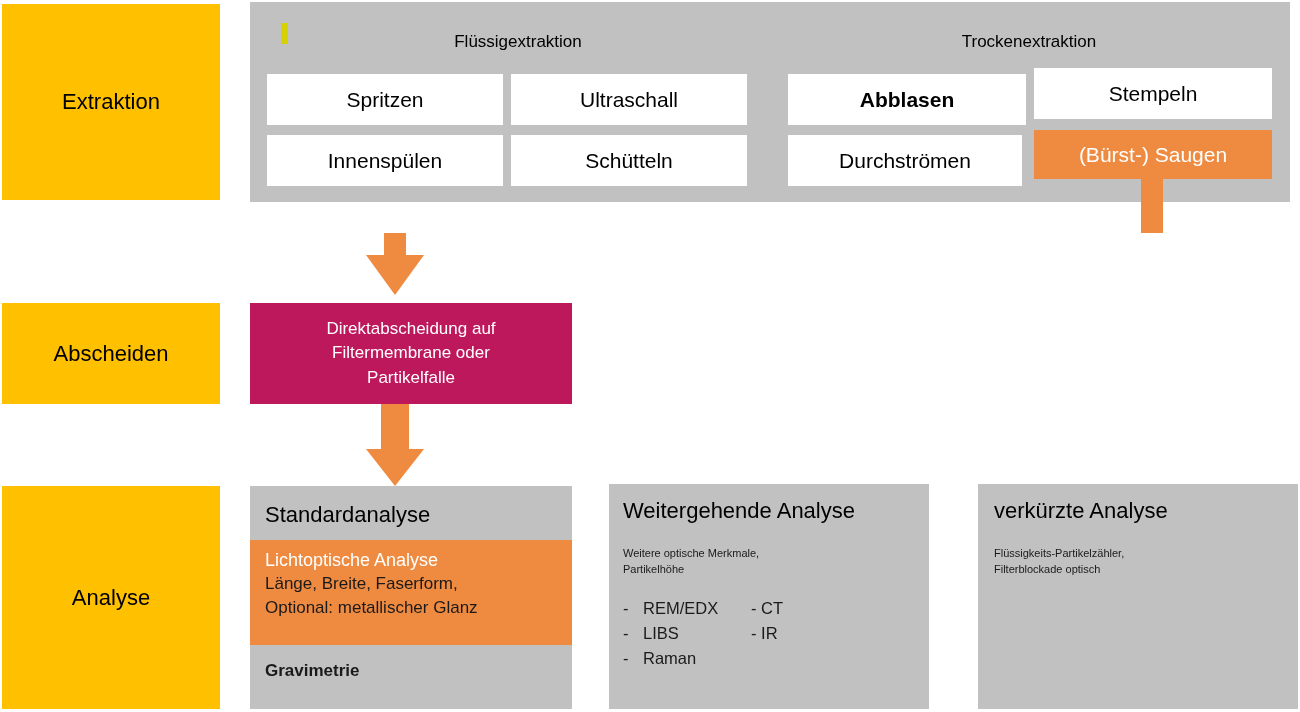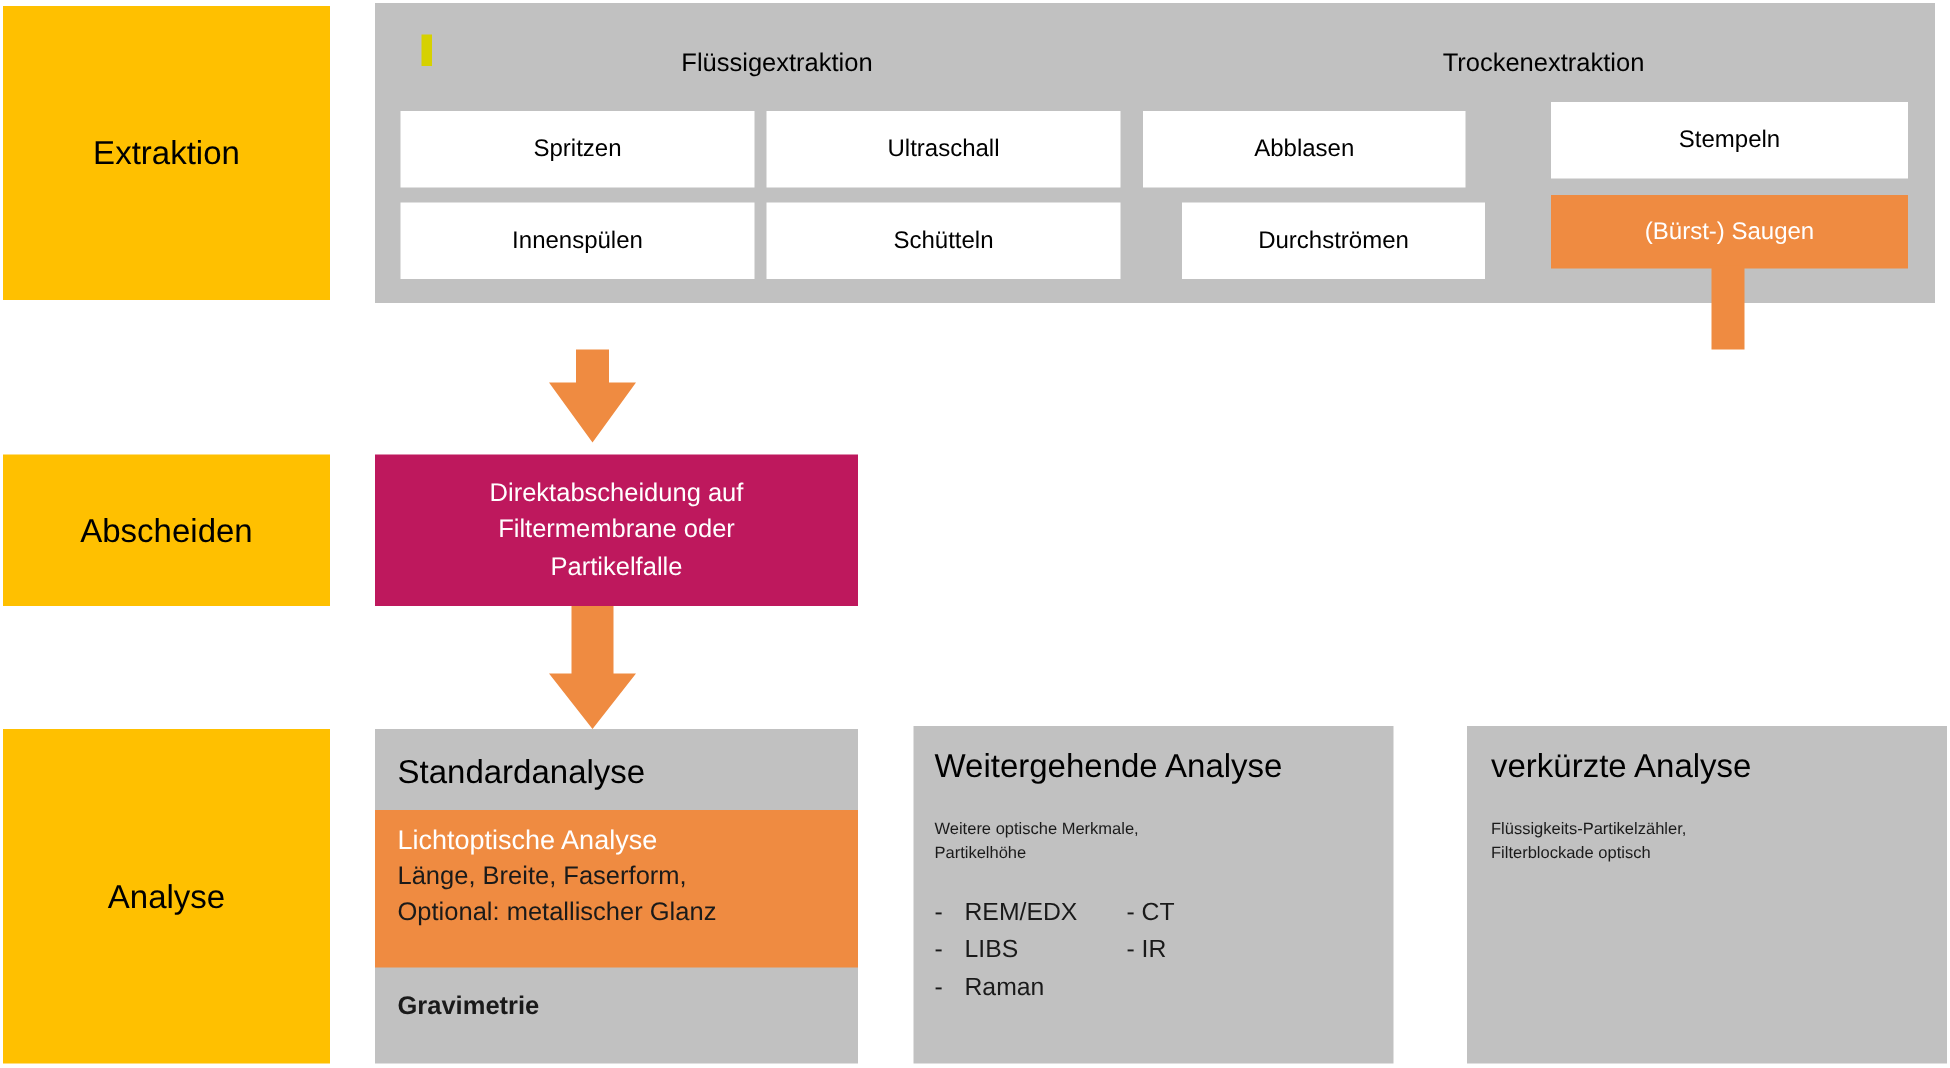--- a/index.html
+++ b/index.html
@@ -46,21 +46,21 @@
     font-size: 17px;
     color: #000000;
   }
 
   
   .chip {
     background: #FFFFFF;
     display: flex;
     align-items: center;
     justify-content: center;
-    font-size: 16px;
+    font-size: 21px;
     color: #000000;
     text-align: center;
   }
   .chip.highlight {
     background: #EF8B41;
     color: #FFFFFF;
   }
 
   
   .tick-mark {
@@ -150,27 +150,27 @@
     <div class="abs chip" style="left:261px; top:72px; width:236px; height:51px;">
       <span>Ultraschall</span>
     </div>
     <div class="abs chip" style="left:17px; top:133px; width:236px; height:51px;">
       <span>Innenspülen</span>
     </div>
     <div class="abs chip" style="left:261px; top:133px; width:236px; height:51px;">
       <span>Schütteln</span>
     </div>
 
-    <div class="abs chip" style="left:512px; top:72px; width:215px; height:51px;">
+    <div class="abs chip" style="left:538px; top:72px; width:238px; height:51px;font-weight:bold;">
       <span>Abblasen</span>
     </div>
     <div class="abs chip" style="left:784px; top:66px; width:238px; height:51px;">
       <span>Stempeln</span>
     </div>
-    <div class="abs chip" style="left:538px; top:133px; width:202px; height:51px;">
+    <div class="abs chip" style="left:538px; top:133px; width:234px; height:51px;">
       <span>Durchströmen</span>
     </div>
     <div class="abs chip highlight" style="left:784px; top:128px; width:238px; height:49px;">
       <span>(Bürst-) Saugen</span>
     </div>
   </div>
 
   <svg class="connector" width="1300" height="712" viewBox="0 0 1300 712" aria-hidden="true">
 
     <path d="M1141,177 L1163,177 L1163,233 L406,233 L406,255 L424,255 L395,295 L366,255 L384,255 L384,233 L1141,233 Z" fill="#EF8B41"></path>

